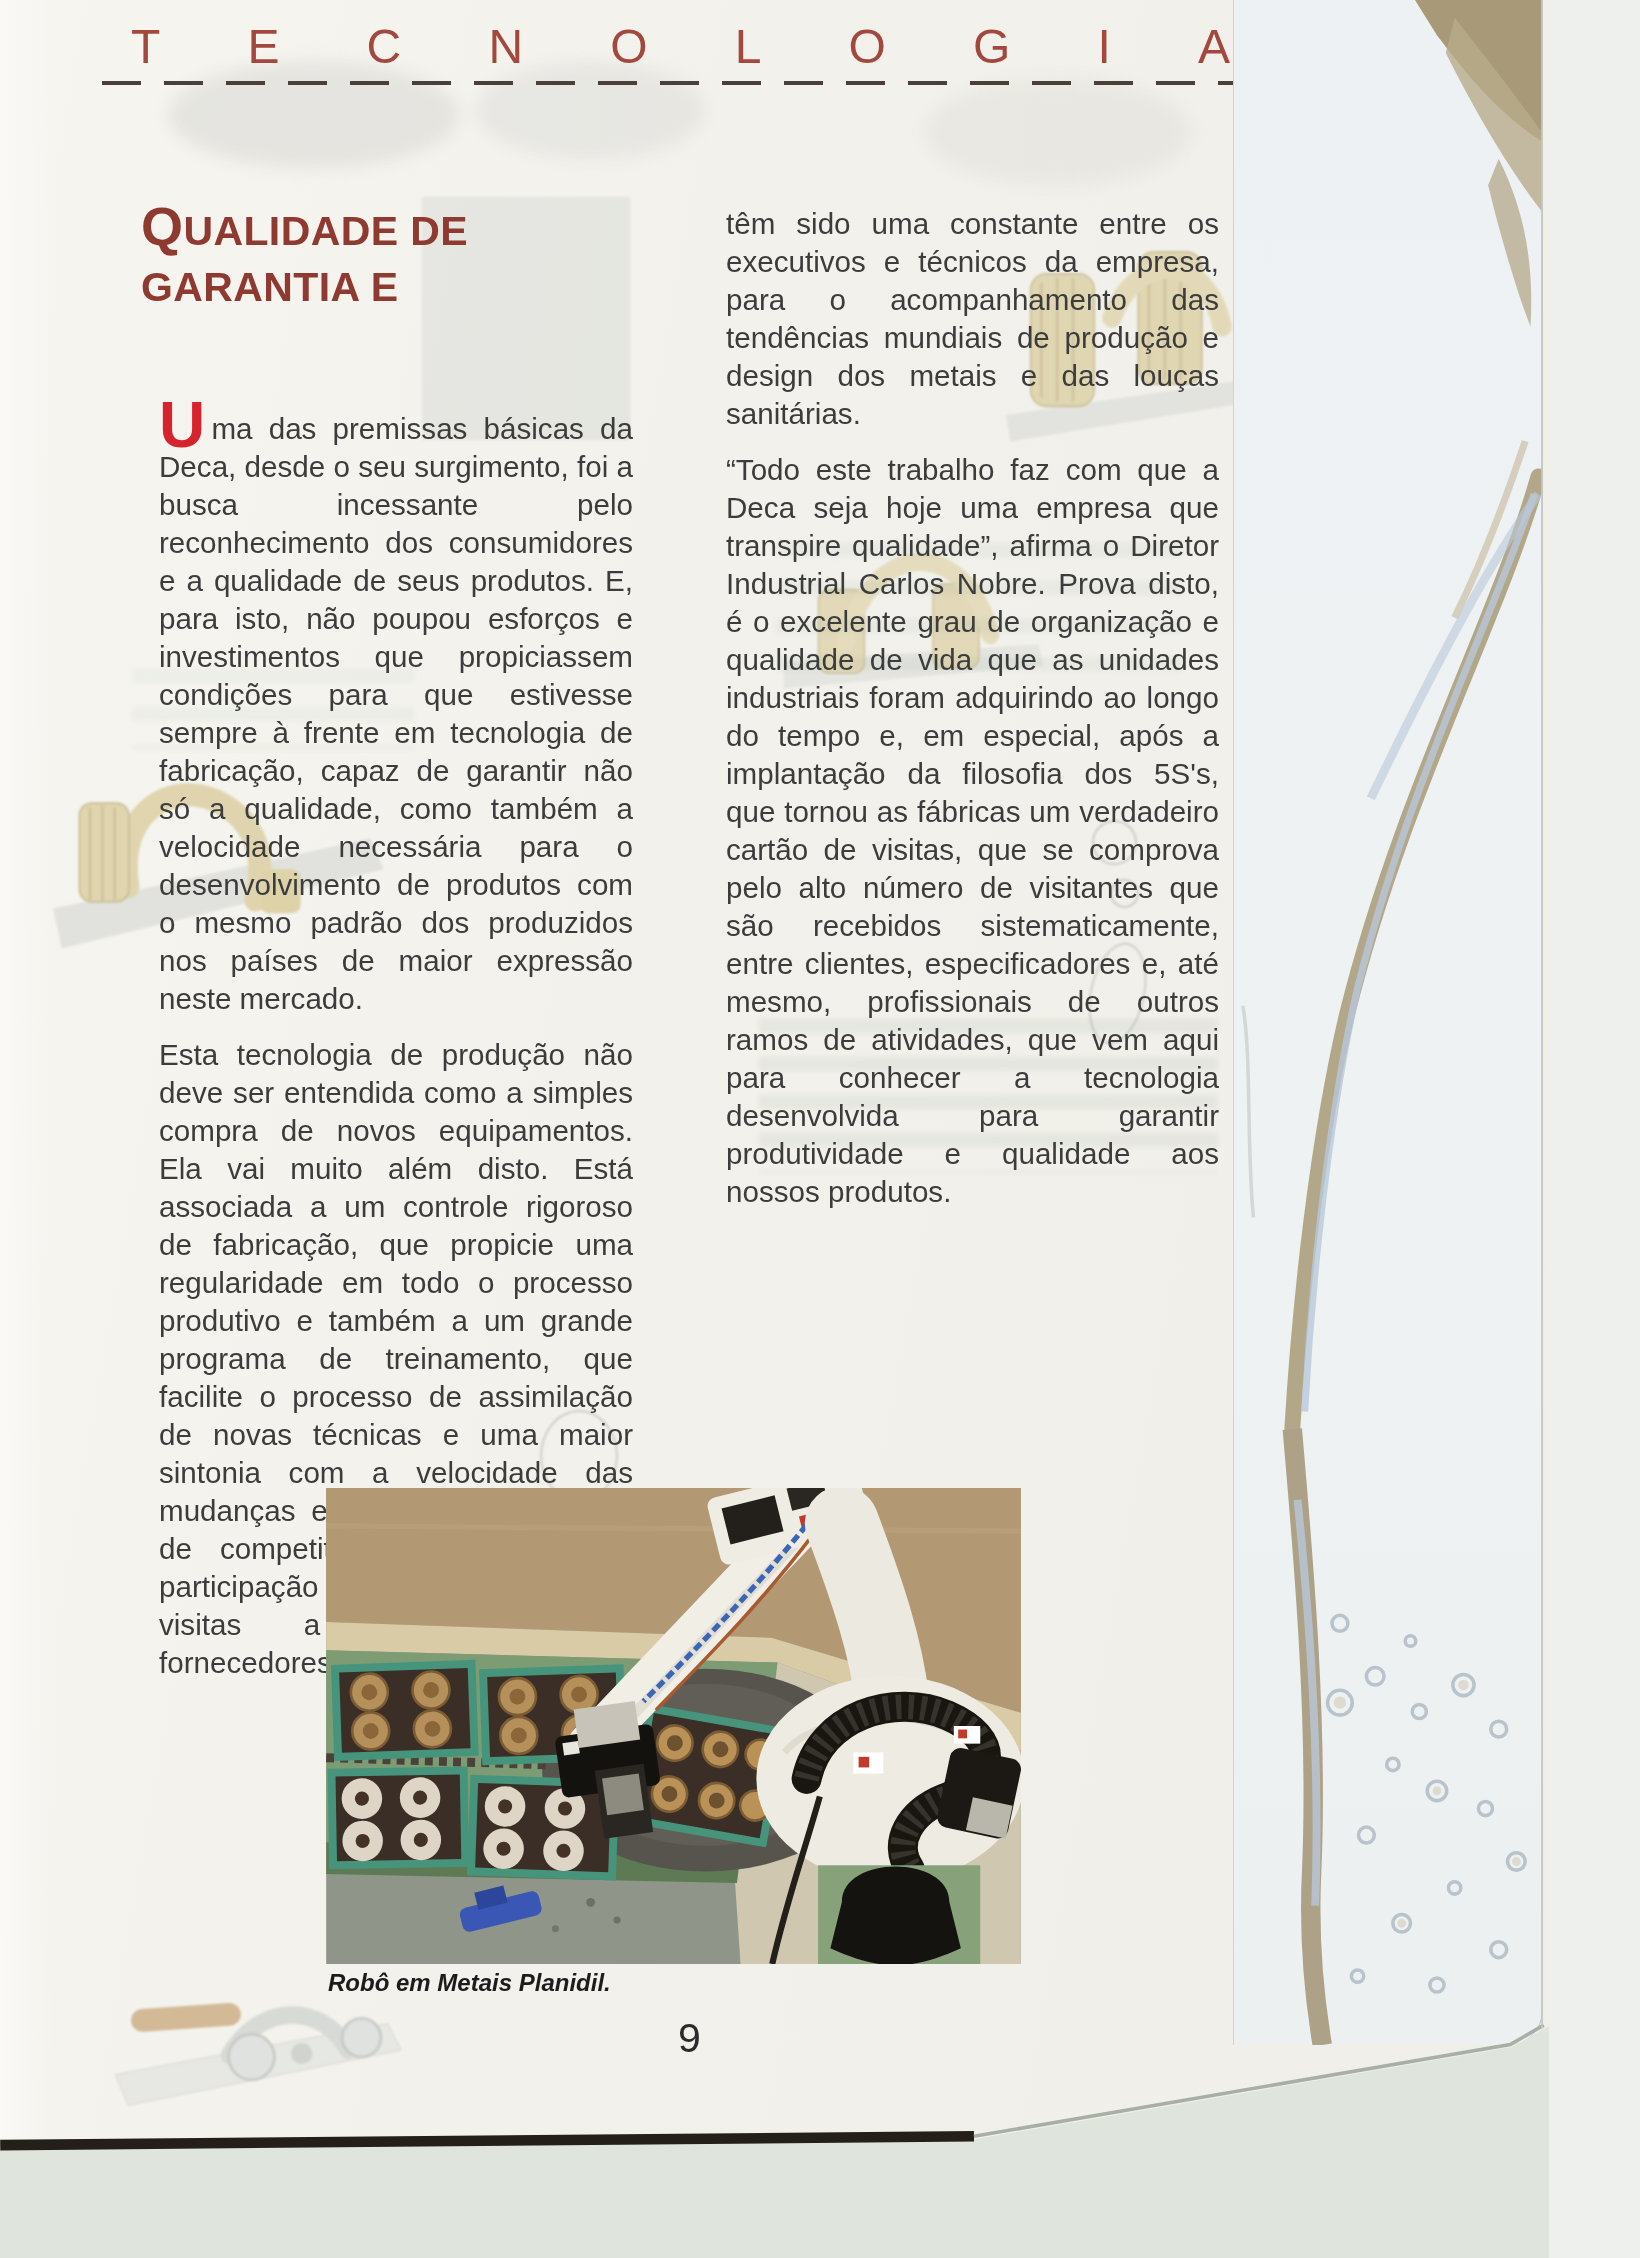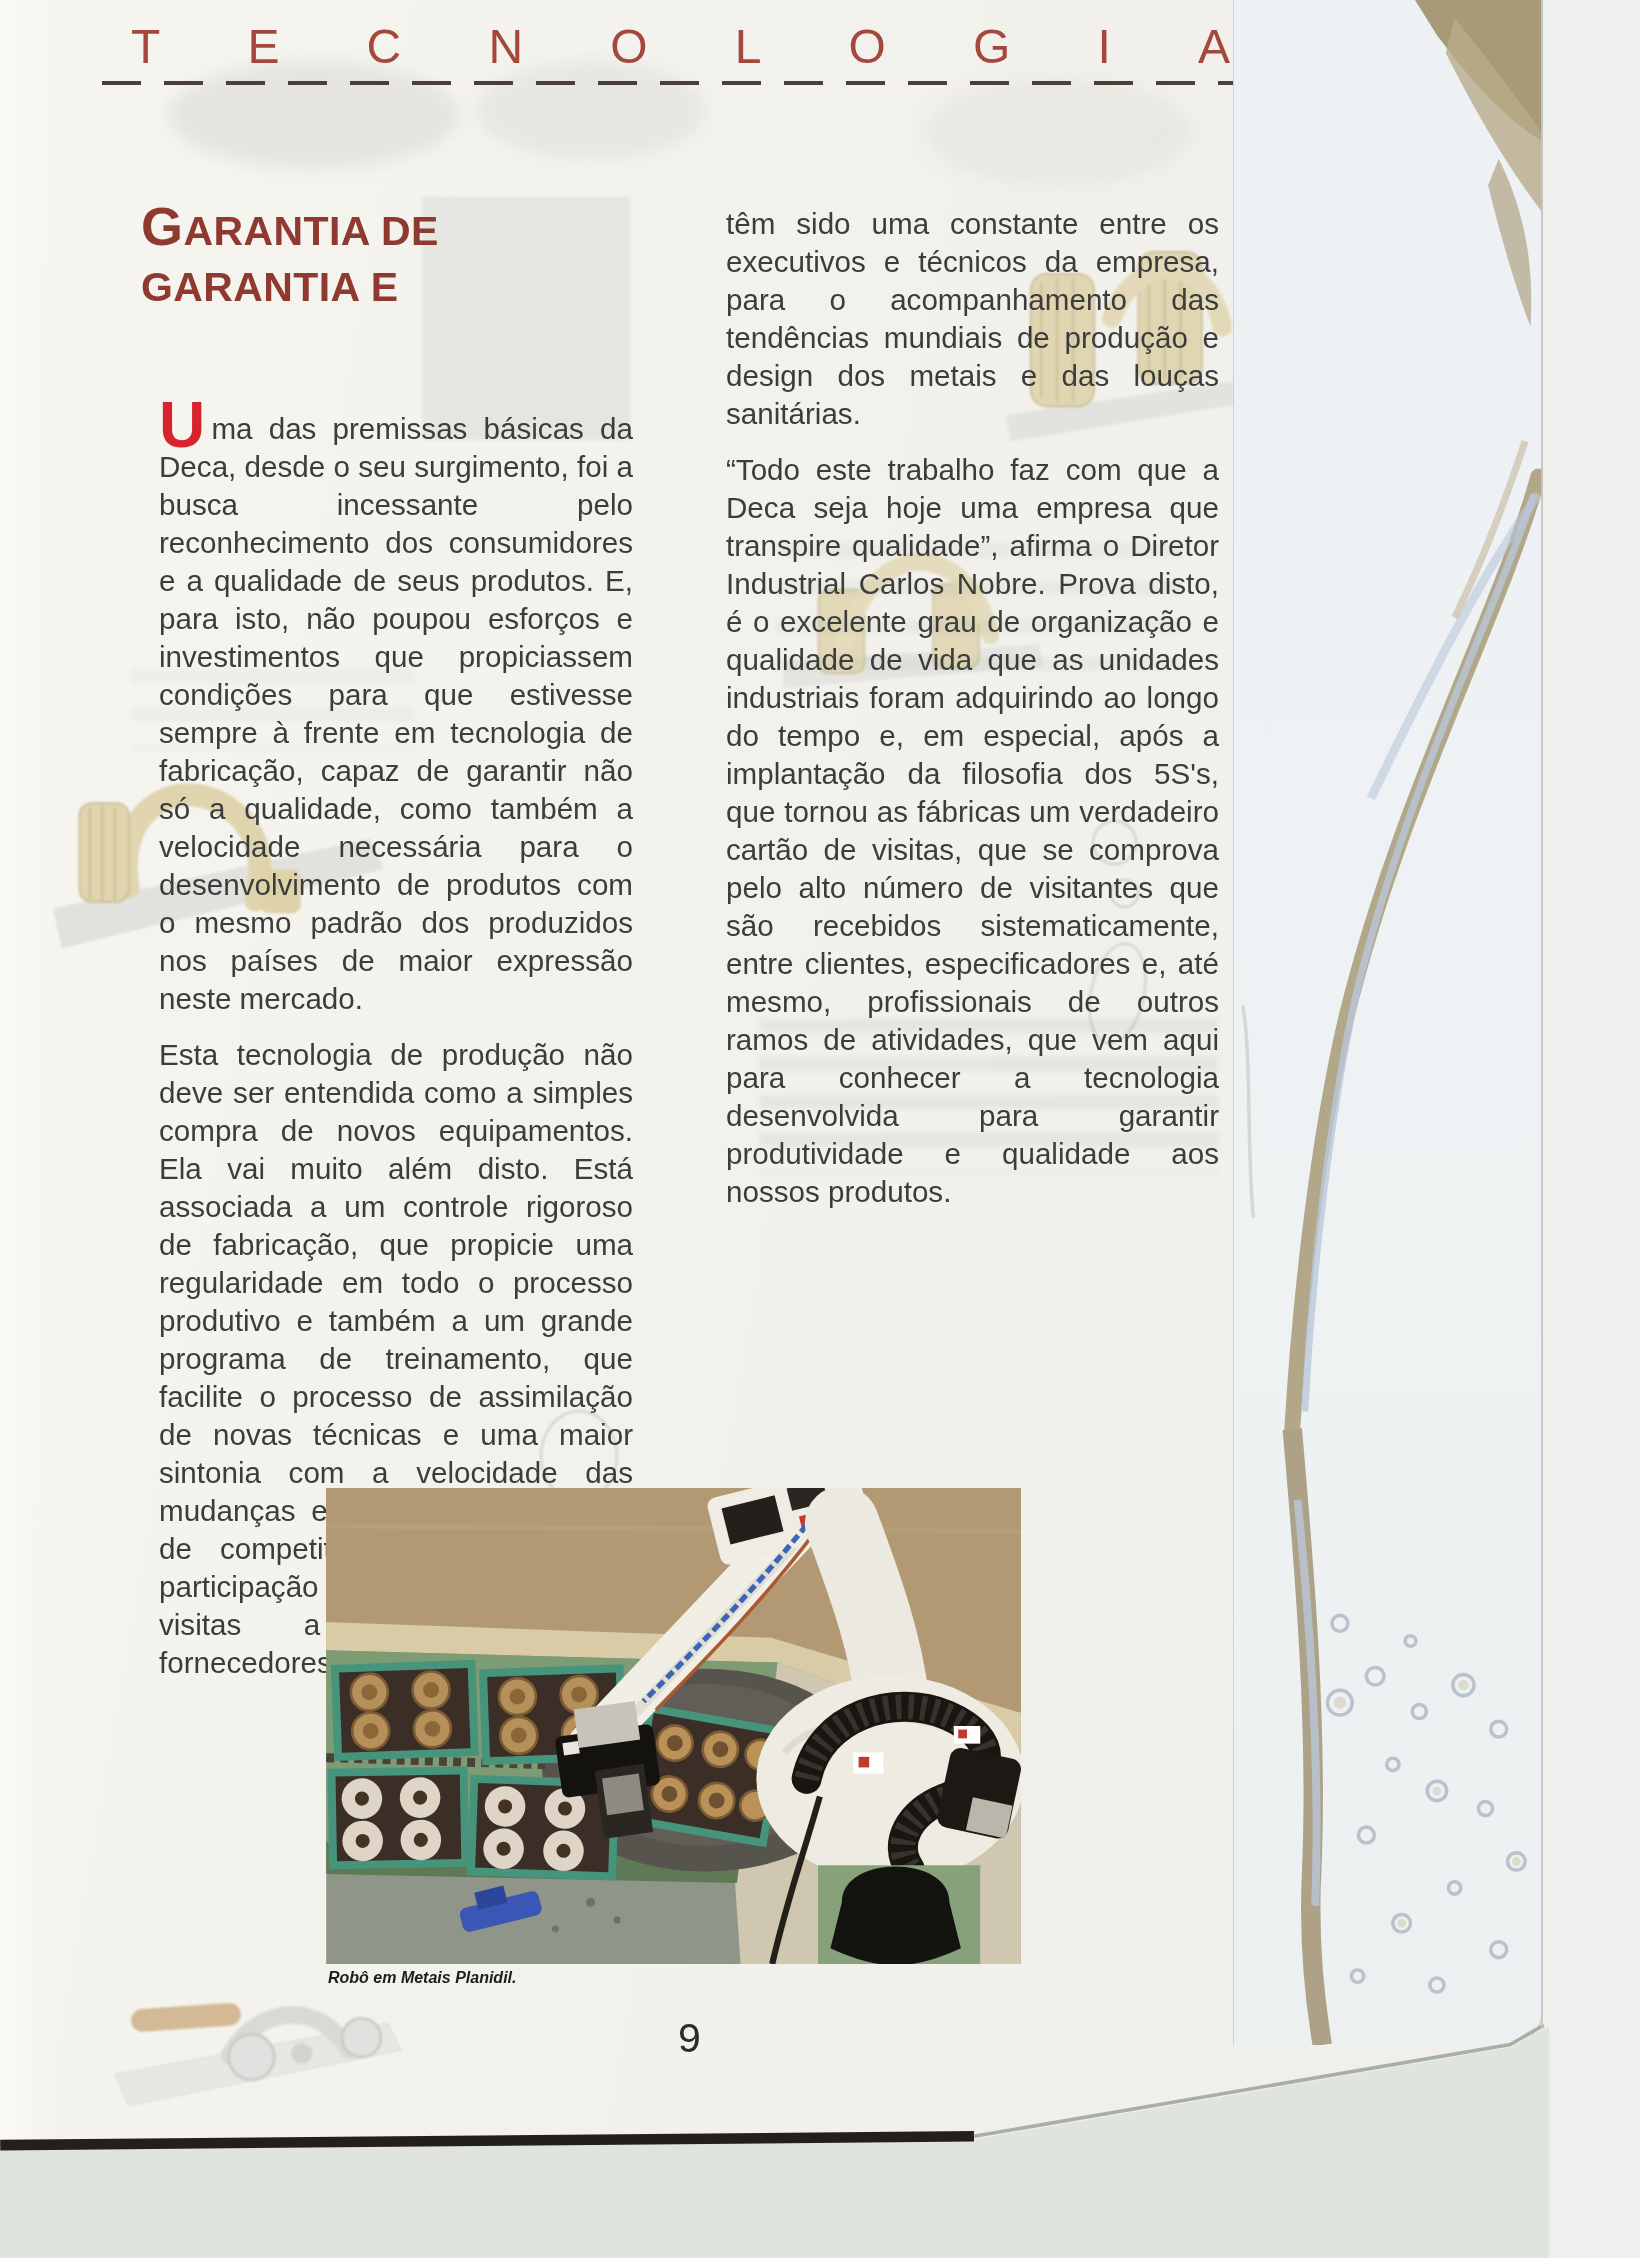--- a/index.html
+++ b/index.html
@@ -26,21 +26,21 @@
 
   
   .col{position:absolute;color:#3c3c3c;font-size:29.6px;line-height:38px;text-align:justify;}
   .col p{margin:18px;}
   .col-left{left:141px;top:392px;width:510px;}
   .col-right{left:708px;top:187px;width:529px;}
   .dropcap{font-size:64px;line-height:0;font-weight:bold;color:#d6232e;margin-right:6.2px;vertical-align:-8px;}
 
   
   .photo{position:absolute;left:326px;top:1488px;width:695px;height:476px;overflow:hidden;}
-  .caption{position:absolute;left:328px;top:1969px;font-size:16px;font-weight:bold;font-style:italic;color:#1c1c1c;}
+  .caption{position:absolute;left:328px;top:1969px;font-size:24px;font-weight:bold;font-style:italic;color:#1c1c1c;}
   .pageno{position:absolute;left:678px;top:2015px;font-size:41px;color:#2b2b2b;}
 
   
   .strip{position:absolute;left:1233px;top:0;width:308px;height:2045px;
          background:linear-gradient(180deg,#edf1f3 0%,#eef2f3 60%,#ecf0f0 100%);
          border-left:0.9px solid #ccd3d5;border-right:1.8px solid #bdc3bf;
          border-bottom-right-radius:35px;}
 
   
   .ghost{position:absolute;filter:blur(0.9px);}
@@ -113,21 +113,21 @@
         <span class="hletter">O</span>
         <span class="hletter">L</span>
         <span class="hletter">O</span>
         <span class="hletter">G</span>
         <span class="hletter">I</span>
         <span class="hletter">A</span>
       </div>
     <div class="dash-rule"></div>
 
     <div class="headline">
-      <div class="hl-first">GARANTIA DE</div>
+      <div class="hl-first">QUALIDADE DE</div>
       <div>GARANTIA E</div>
     </div>
 
     <div class="col col-left">
       <p><span class="dropcap">U</span><span>ma das premissas básicas da Deca, desde o seu surgimento, foi a busca incessante pelo reconhecimento dos consumidores e a qualidade de seus produtos. E, para isto, não poupou esforços e investimentos que propiciassem condições para que estivesse sempre à frente em tecnologia de fabricação, capaz de garantir não só a qualidade, como também a velocidade necessária para o desenvolvimento de produtos com o mesmo padrão dos produzidos nos países de maior expressão neste mercado.</span></p>
       <p>Esta tecnologia de produção não deve ser entendida como a simples compra de novos equipamentos. Ela vai muito além disto. Está associada a um controle rigoroso de fabricação, que propicie uma regularidade em todo o processo produtivo e também a um grande programa de treinamento, que facilite o processo de assimilação de novas técnicas e uma maior sintonia com a velocidade das mudanças exigidas pelo alto nível de competitividade. Além disso, participação em feiras e eventos e visitas a concorrentes e fornecedores internacionais</p>
     </div>
 
     <div class="col col-right">
       <p>têm sido uma constante entre os executivos e técnicos da empresa, para o acompanhamento das tendências mundiais de produção e design dos metais e das louças sanitárias.</p>

